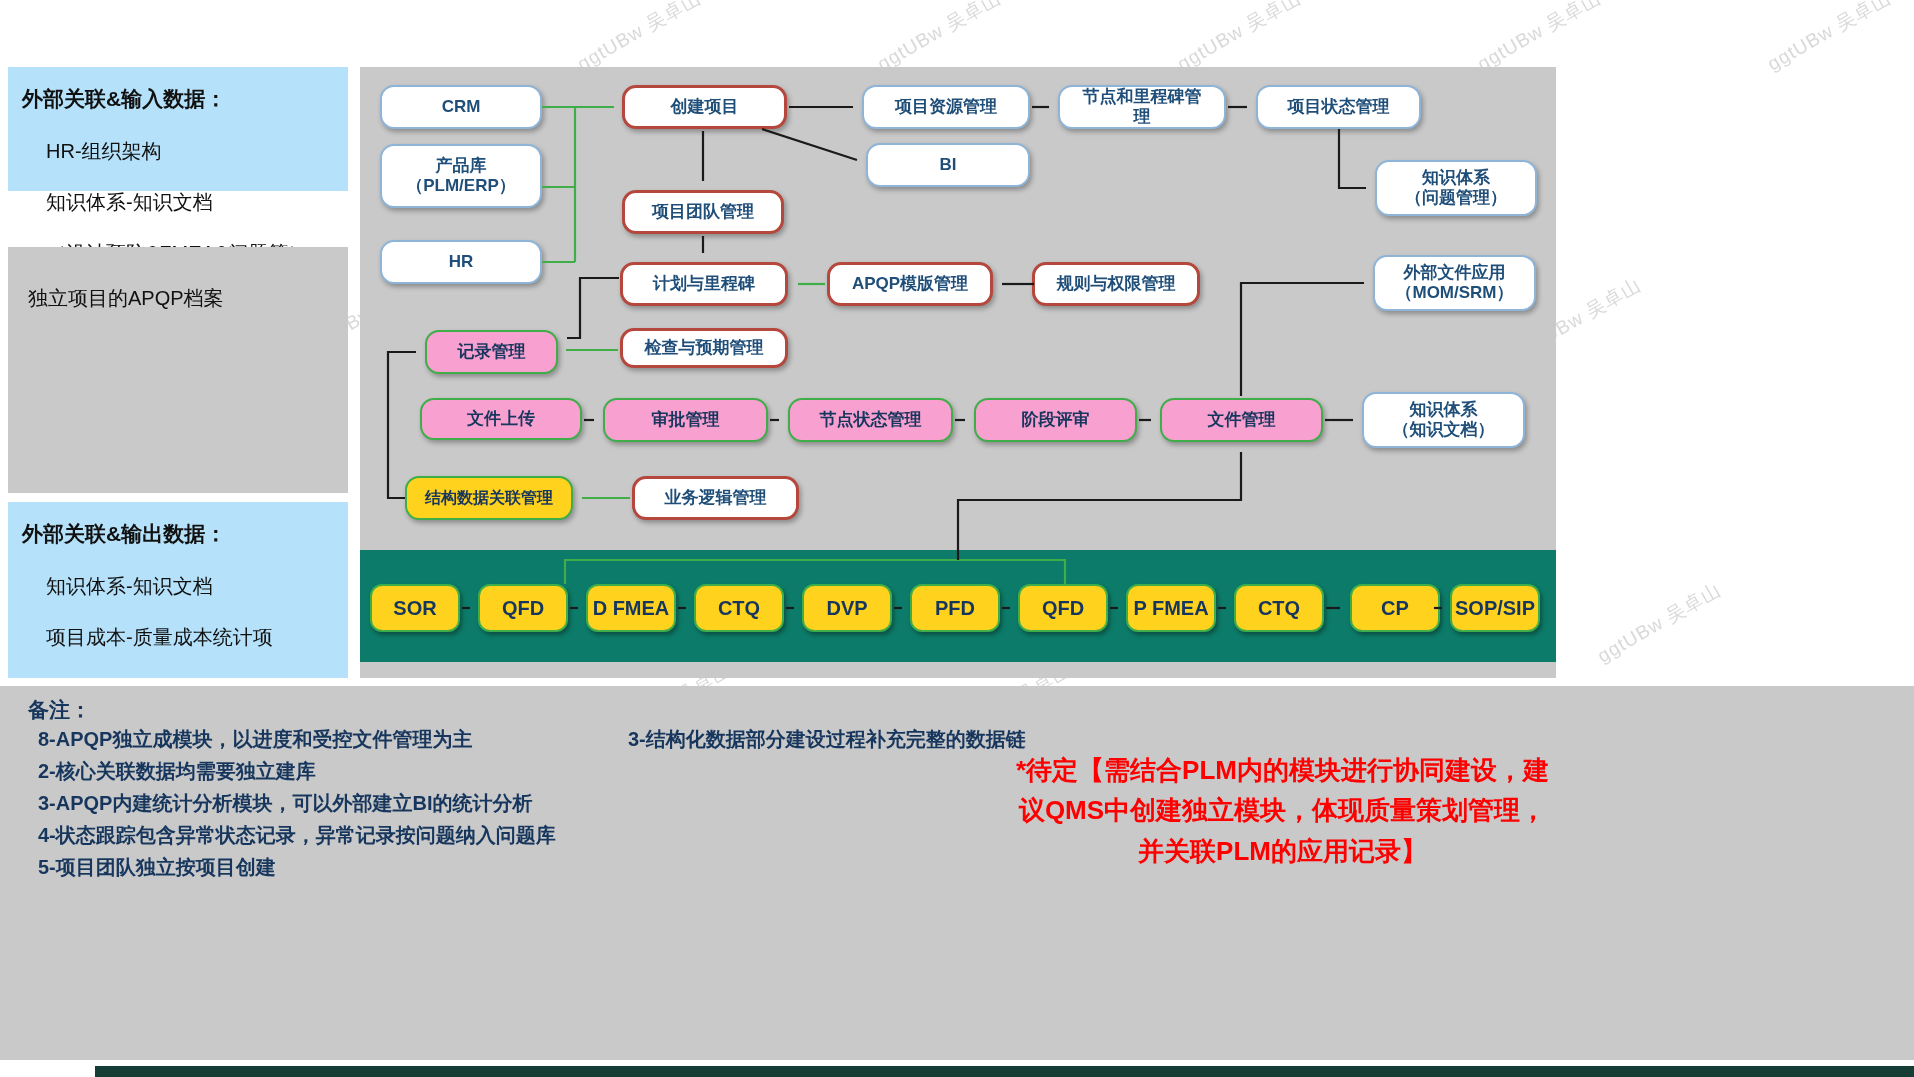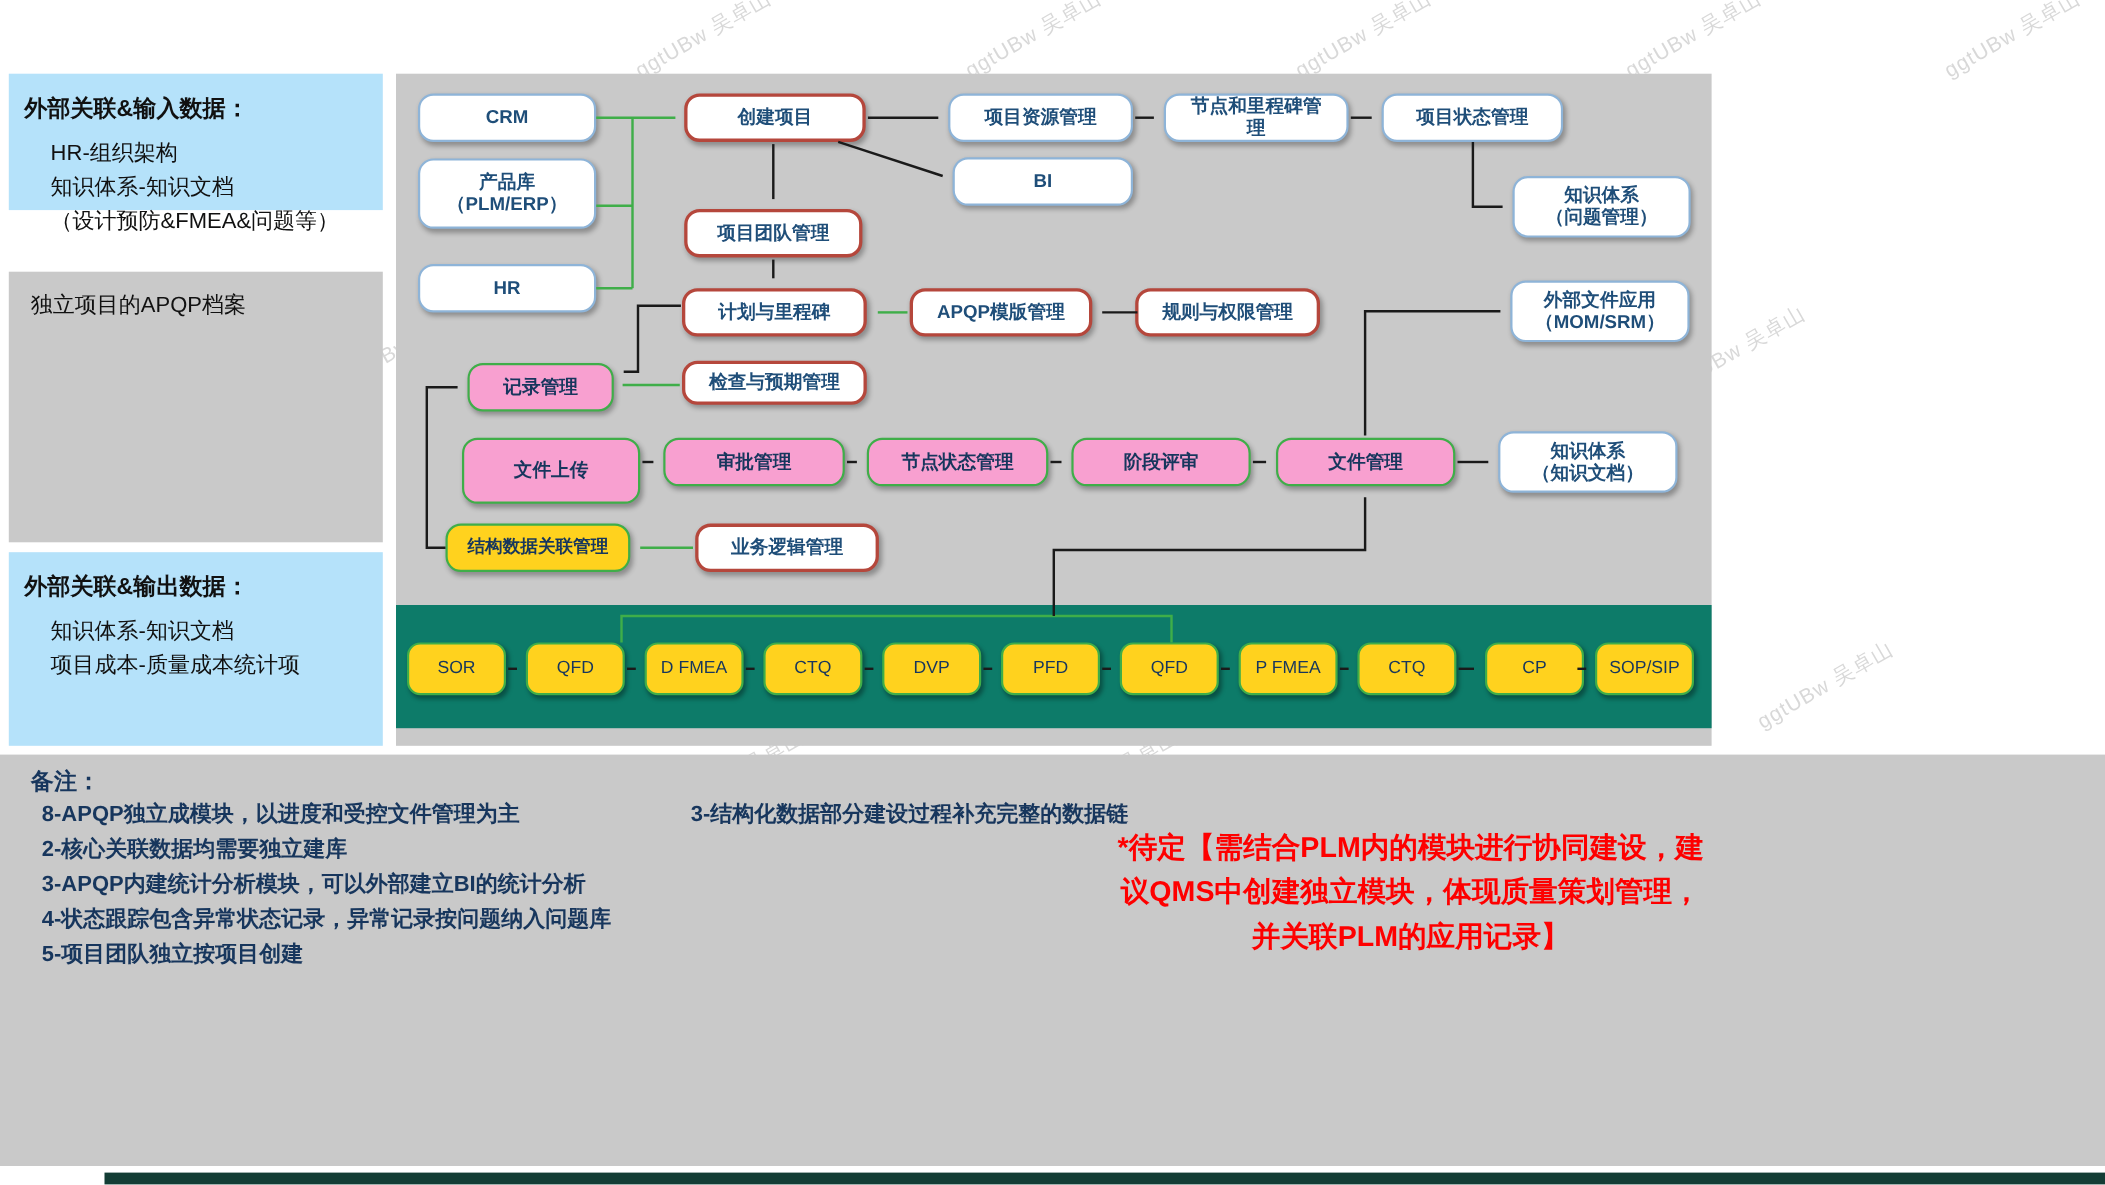--- a/index.html
+++ b/index.html
@@ -6,38 +6,38 @@
   body { font-family: "Liberation Sans", "DejaVu Sans", sans-serif; background:#fff; }
   .stage { position: relative; width: 1914px; height: 1077px; background: #fff; overflow: hidden; }
 
   .watermark { position:absolute; color:#b9b9b9; opacity:.55; font-size:19px; white-space:nowrap;
                transform: rotate(-30deg); z-index:0; letter-spacing:1px; }
 
   .panel { position:absolute; z-index:1; padding:16px 14px; font-size:20px; color:#111; line-height:1.55; }
   .panel.blue-bg { background: var(--panel-blue, #b5e2fa); }
   .panel.gray-bg { background: var(--panel-gray, #c9c9c9); }
   .panel .p-title { font-weight:700; font-size:21px; margin-bottom:8px; }
-  .panel .p-line { padding-left:24px; margin-top:0; }
+  .panel .p-line { padding-left:24px; margin-top:20px; }
 
   .main-area { position:absolute; left:360px; top:67px; width:1196px; height:611px;
                background: var(--panel-gray, #c9c9c9); z-index:1; }
 
   .node { position:absolute; z-index:2; display:flex; flex-direction:column; align-items:center; justify-content:center;
           border-radius:14px; font-weight:700; font-size:17px; text-align:center; line-height:1.2;
           color: var(--blue-text, #1f4e79); background:#fff; box-shadow: 2px 3px 5px rgba(0,0,0,.3); padding:0 16px; }
   .node.bblue  { border: 2px solid var(--blue-border, #8eb4d8); }
   .node.bred   { border: 3px solid var(--red-border, #b5473c); }
   .node.pink   { background: var(--pink, #f8a0d0); border: 2px solid var(--green, #3fae49); color: var(--navy-text, #17365d); }
   .node.yellow { background: var(--yellow, #ffd21e); border: 2px solid var(--green, #3fae49); color: var(--navy-text, #17365d); }
 
   .band { position:absolute; left:360px; top:550px; width:1196px; height:112px;
           background: var(--teal-band, #0d7b69); z-index:1; }
   .band-item { position:absolute; top:34px; width:90px; height:48px; border-radius:12px;
                background: var(--yellow, #ffd21e); border: 2px solid var(--green, #3fae49);
-               color: var(--navy-text, #17365d); font-weight:400; font-size:16px;
+               color: var(--navy-text, #17365d); font-weight:700; font-size:20px;
                display:flex; align-items:center; justify-content:center; box-shadow: 2px 3px 4px rgba(0,0,0,.35); z-index:2;}
 
   .notes { position:absolute; left:0; top:686px; width:1914px; height:374px;
            background: var(--panel-gray, #c9c9c9); z-index:1; }
   .notes-title { position:absolute; left:28px; top:10px; font-weight:700; font-size:21px; color: var(--navy-text, #17365d); }
   .note-line { position:absolute; font-weight:700; font-size:20px; color: var(--navy-text, #17365d); white-space:nowrap; }
   .red-note { position:absolute; left:995px; top:64px; width:575px; text-align:center;
               color: var(--red-text, #fe0000); font-weight:700; font-size:26px; line-height:1.55; }
 
   .bottom-bar { position:absolute; left:95px; top:1066px; width:1819px; height:11px;
@@ -106,21 +106,21 @@
   <div class="node bred" style="left:620px;top:262px;width:168px;height:44px">计划与里程碑</div>
   <div class="node bred" style="left:827px;top:262px;width:166px;height:44px">APQP模版管理</div>
   <div class="node bred" style="left:1032px;top:262px;width:168px;height:44px">规则与权限管理</div>
   <div class="node bblue" style="left:1373px;top:255px;width:163px;height:56px">
     <span>外部文件应用</span>
     <span>（MOM/SRM）</span>
   </div>
   <div class="node pink" style="left:425px;top:330px;width:133px;height:44px">记录管理</div>
   <div class="node bred" style="left:620px;top:328px;width:168px;height:40px">检查与预期管理</div>
 
-  <div class="node pink" style="left:420px;top:398px;width:162px;height:60px">文件上传</div>
+  <div class="node pink" style="left:420px;top:398px;width:162px;height:42px">文件上传</div>
   <div class="node pink" style="left:603px;top:398px;width:165px;height:44px">审批管理</div>
   <div class="node pink" style="left:788px;top:398px;width:165px;height:44px">节点状态管理</div>
   <div class="node pink" style="left:974px;top:398px;width:163px;height:44px">阶段评审</div>
   <div class="node pink" style="left:1160px;top:398px;width:163px;height:44px">文件管理</div>
   <div class="node bblue" style="left:1362px;top:392px;width:163px;height:56px">
     <span>知识体系</span>
     <span>（知识文档）</span>
   </div>
 
   <div class="node yellow" style="left:405px;top:476px;width:168px;height:44px;font-size:16px">结构数据关联管理</div>

